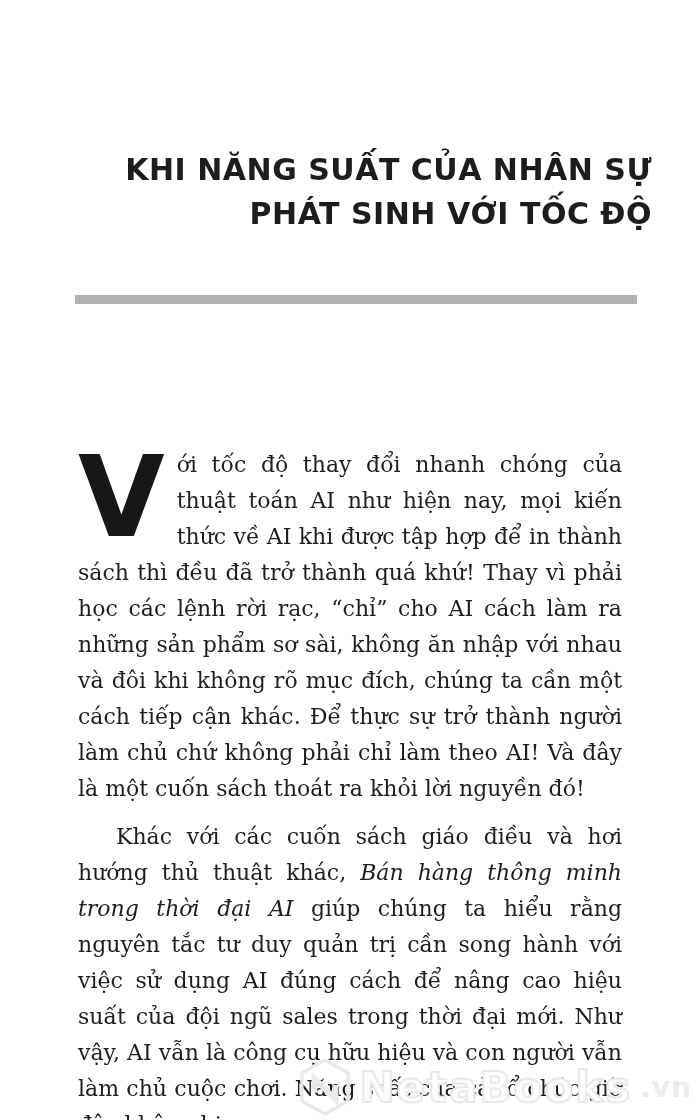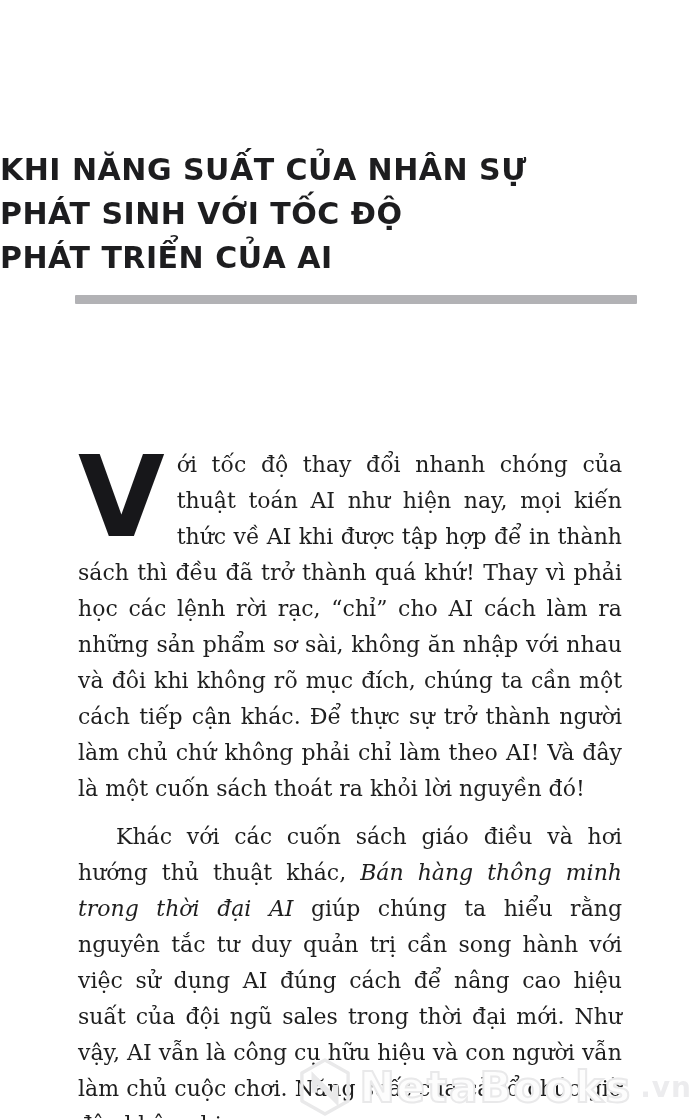--- a/index.html
+++ b/index.html
@@ -11,21 +11,21 @@
     margin: 0 auto;
     background: #ffffff;
     overflow: hidden;
     font-family: "DejaVu Serif", serif;
   }
   .chapter-title {
     position: absolute;
     top: 148px;
     left: 0;
     width: 652px;
-    text-align: left;
+    text-align: right;
     font-family: "DejaVu Sans", sans-serif;
     font-weight: bold;
     font-size: 30px;
     line-height: 44px;
     letter-spacing: 0.5px;
     color: #1d1d1f;
   }
   .title-divider {
     position: absolute;
     top: 295px;
@@ -90,21 +90,20 @@
   }
 </style>
 </head>
 <body>
 
 <div class="page">
 
   <div class="chapter-title">
     <div>KHI NĂNG SUẤT CỦA NHÂN SỰ</div>
     <div>PHÁT SINH VỚI TỐC ĐỘ</div>
-    <div>PHÁT TRIỂN CỦA AI</div>
   </div>
 
   <div class="title-divider"></div>
 
   <div class="body-text">
     <p class="para-1"><span class="drop-cap">V</span><span>ới tốc độ thay đổi nhanh chóng của thuật toán AI như hiện nay, mọi kiến thức về AI khi được tập hợp để in thành sách thì đều đã trở thành quá khứ! Thay vì phải học các lệnh rời rạc, “chỉ” cho AI cách làm ra những sản phẩm sơ sài, không ăn nhập với nhau và đôi khi không rõ mục đích, chúng ta cần một cách tiếp cận khác. Để thực sự trở thành người làm chủ chứ không phải chỉ làm theo AI! Và đây là một cuốn sách thoát ra khỏi lời nguyền đó!</span></p>
 
     <p class="para-2"><span>Khác với các cuốn sách giáo điều và hơi hướng thủ thuật khác, </span><em>Bán hàng thông minh trong thời đại AI</em><span> giúp chúng ta hiểu rằng nguyên tắc tư duy quản trị cần song hành với việc sử dụng AI đúng cách để nâng cao hiệu suất của đội ngũ sales trong thời đại mới. Như vậy, AI vẫn là công cụ hữu hiệu và con người vẫn làm chủ cuộc chơi. Năng suất của cả tổ chức giờ đây không bị</span></p>
   </div>
 

